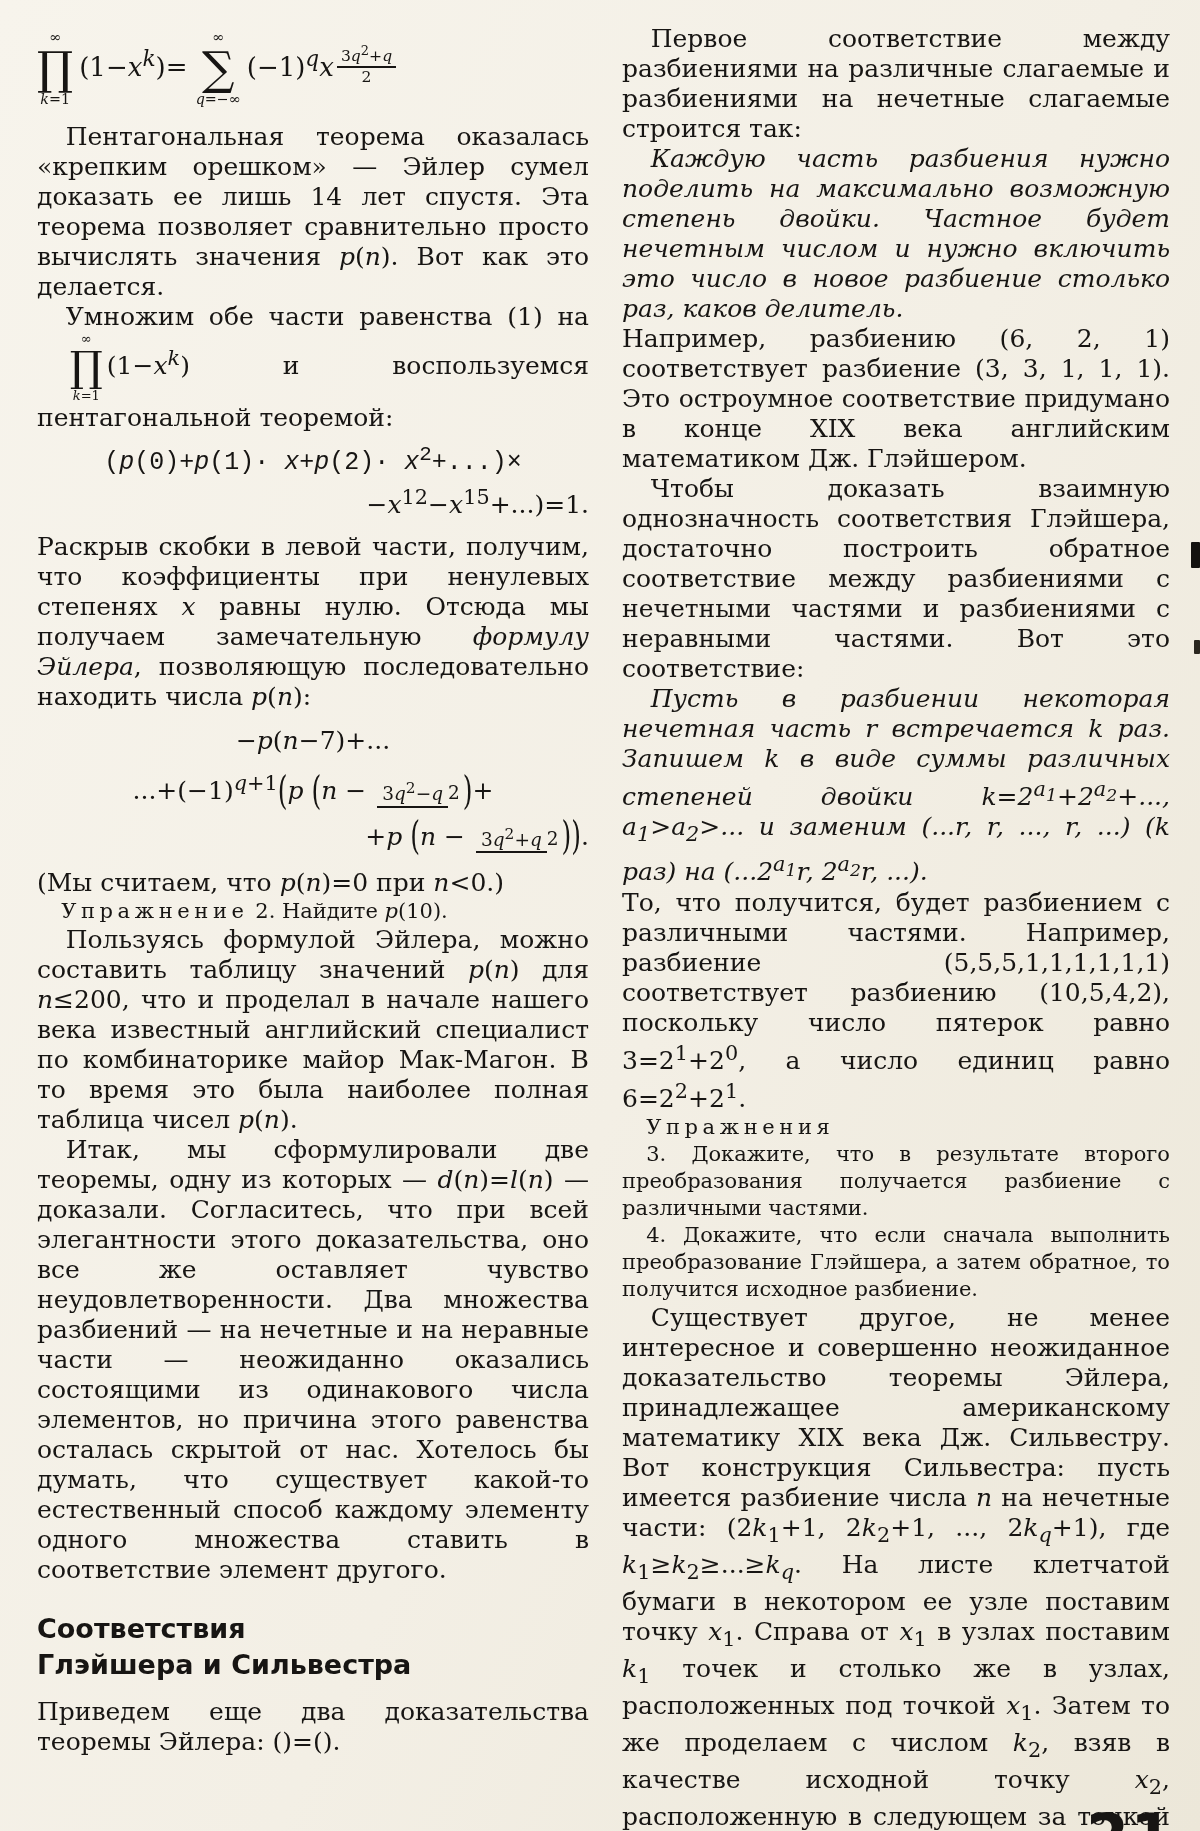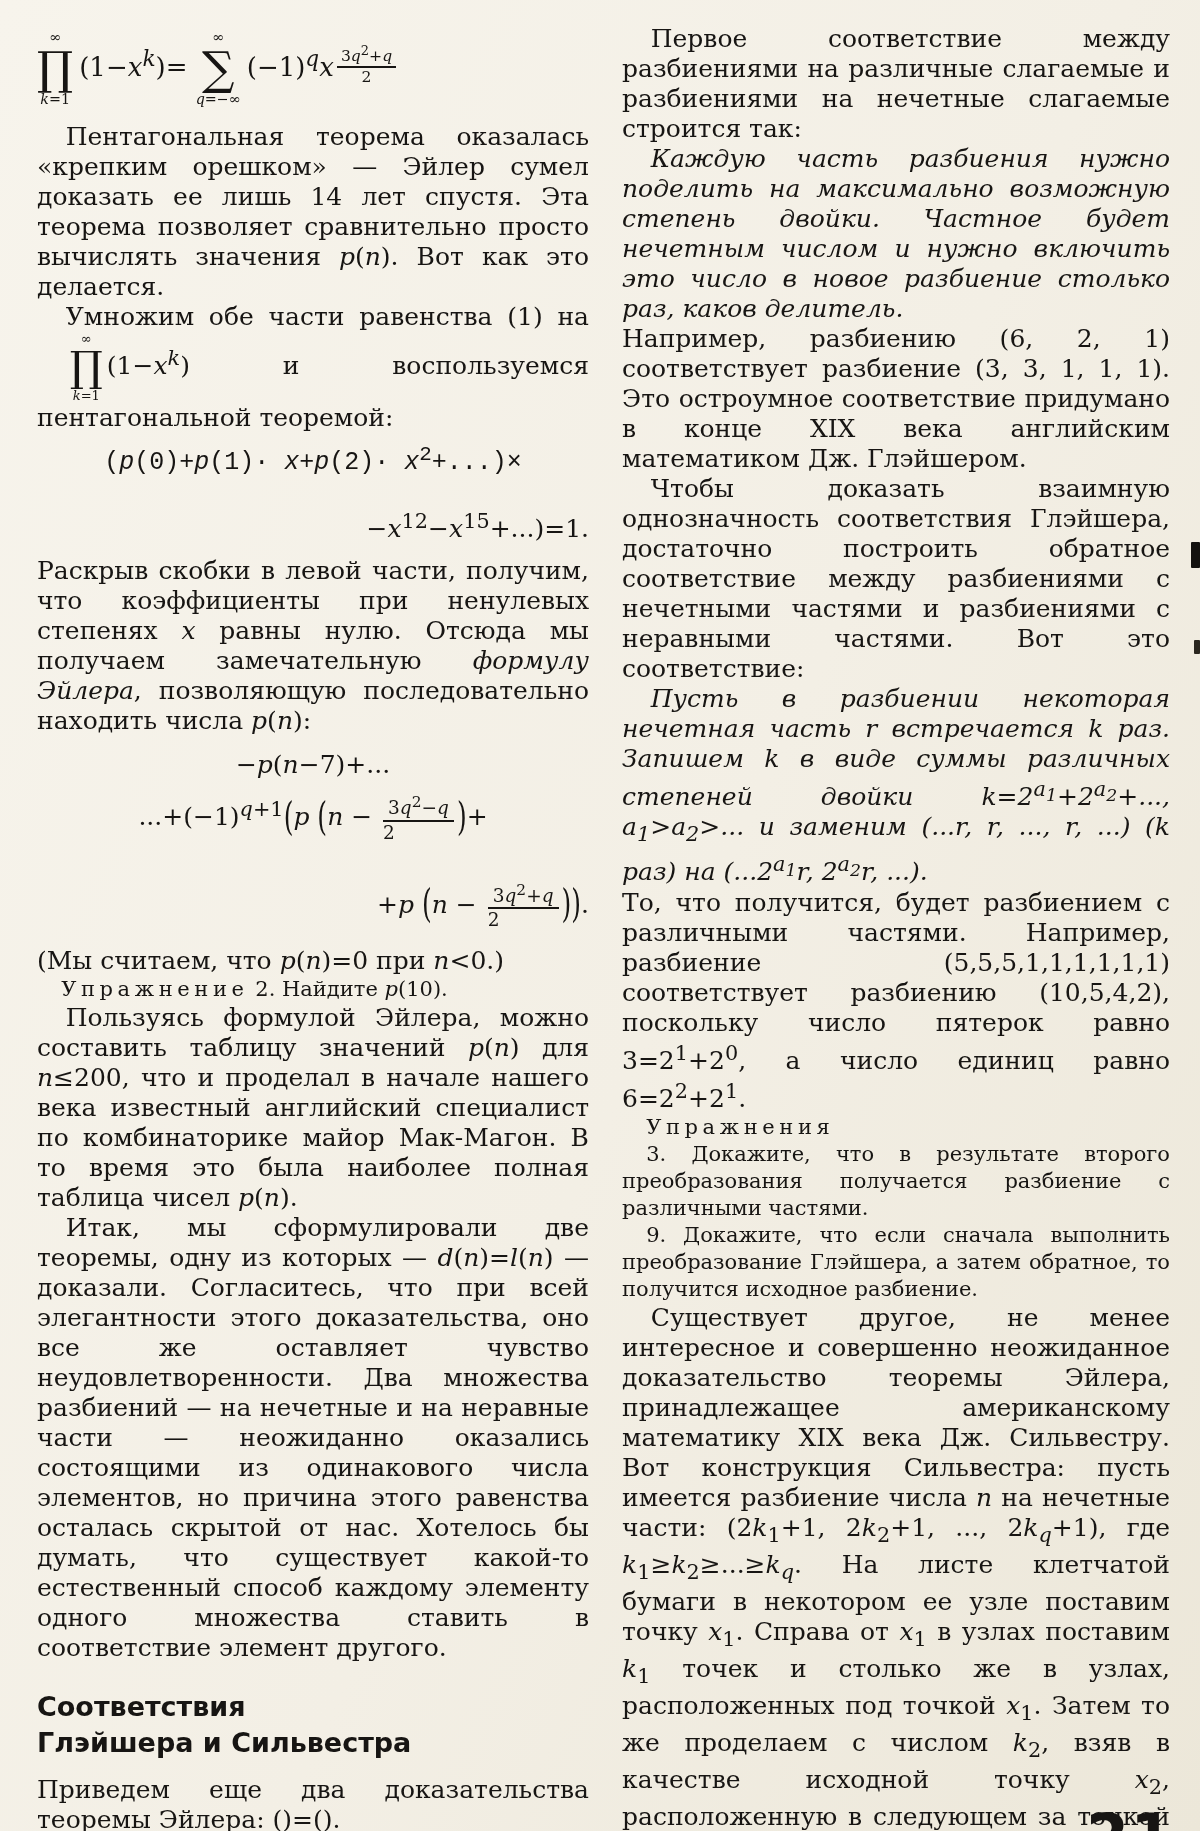--- a/index.html
+++ b/index.html
@@ -46,32 +46,32 @@
   .bigop .s { font-size: 1.75em; line-height: 1.02; }
   .bigop .b { font-size: 0.55em; line-height: 1.1; }
   .bigop.inl { font-size: 0.95em; margin: 0 4px; }
 
   .supfrac {
     display: inline-flex; flex-direction: column; align-items: center;
     font-size: 0.60em; line-height: 1.2; vertical-align: 0.95em; margin-left: 3px;
   }
   .supfrac .n { border-bottom: 2px solid currentColor; padding: 0 4px; }
   .frac {
-    display: inline-flex; flex-direction: column; align-items: flex-start;
+    display: inline-flex; align-items: center;
     font-size: 0.74em; line-height: 1.22; vertical-align: middle; margin: 0 3px;
   }
   .frac .n { border-bottom: 2px solid currentColor; padding: 0 5px; }
 
   .bp { display: inline-block; transform: scaleY(1.55); transform-origin: 50% 55%; }
 
   .eq { margin: 6px 0 8px 0; }
   .eq > div { font-size: 25px; line-height: 1.5; }
   .eq .l { text-align: center; font-family: Liberation Mono, monospace; }
   .eq .c { text-align: center; }
-  .eq .r { text-align: right; margin-top: 24px; }
+  .eq .r { text-align: right; }
   .eq.tall > div { line-height: 1.35; padding: 6px 0; }
 
   .h2 {
     font-family: "DejaVu Sans", "Liberation Sans", sans-serif;
     font-weight: bold;
     font-size: 27px; line-height: 36px;
     margin: 26px 0 14px 0;
     text-align: left;
   }
 
@@ -165,21 +165,21 @@
     <p class="ind">Чтобы доказать взаимную однозначность соответствия Глэйшера, достаточно построить обратное соответствие между разбиениями с нечетными частями и разбиениями с неравными частями. Вот это соответствие:</p>
 
     <p class="ind ital">Пусть в разбиении некоторая нечетная часть <i>r</i> встречается <i>k</i> раз. Запишем <i>k</i> в виде суммы различных степеней двойки <i>k</i>=2<sup><i>a</i><sub>1</sub></sup>+2<sup><i>a</i><sub>2</sub></sup>+..., <i>a</i><sub>1</sub>&gt;<i>a</i><sub>2</sub>&gt;... и заменим (...<i>r</i>, <i>r</i>, ..., <i>r</i>, ...) (<i>k</i> раз) на (...2<sup><i>a</i><sub>1</sub></sup><i>r</i>, 2<sup><i>a</i><sub>2</sub></sup><i>r</i>, ...).</p>
 
     <p>То, что получится, будет разбиением с различными частями. Например, разбиение (5,5,5,1,1,1,1,1,1) соответствует разбиению (10,5,4,2), поскольку число пятерок равно 3=2<sup>1</sup>+2<sup>0</sup>, а число единиц равно 6=2<sup>2</sup>+2<sup>1</sup>.</p>
 
     <p class="small ind"><span class="sp">Упражнения</span></p>
 
     <p class="small ind">3. Докажите, что в результате второго преобразования получается разбиение с различными частями.</p>
 
-    <p class="small ind">9. Докажите, что если сначала выполнить преобразование Глэйшера, а затем обратное, то получится исходное разбиение.</p>
+    <p class="small ind">4. Докажите, что если сначала выполнить преобразование Глэйшера, а затем обратное, то получится исходное разбиение.</p>
 
     <p class="ind">Существует другое, не менее интересное и совершенно неожиданное доказательство теоремы Эйлера, принадлежащее американскому математику XIX века Дж. Сильвестру. Вот конструкция Сильвестра: пусть имеется разбиение числа <i>n</i> на нечетные части: (2<i>k</i><sub>1</sub>+1, 2<i>k</i><sub>2</sub>+1, ..., 2<i>k</i><sub><i>q</i></sub>+1), где <i>k</i><sub>1</sub>≥<i>k</i><sub>2</sub>≥...≥<i>k</i><sub><i>q</i></sub>. На листе клетчатой бумаги в некотором ее узле поставим точку <i>x</i><sub>1</sub>. Справа от <i>x</i><sub>1</sub> в узлах поставим <i>k</i><sub>1</sub> точек и столько же в узлах, расположенных под точкой <i>x</i><sub>1</sub>. Затем то же проделаем с числом <i>k</i><sub>2</sub>, взяв в качестве исходной точку <i>x</i><sub>2</sub>, расположенную в следующем за точкой  по диагонали направо вниз уз-</p>
 
   </div>
 
   <div class="pageno">21</div>
 
   <div class="scan-mark"></div>
   <div class="scan-mark2"></div>
 

